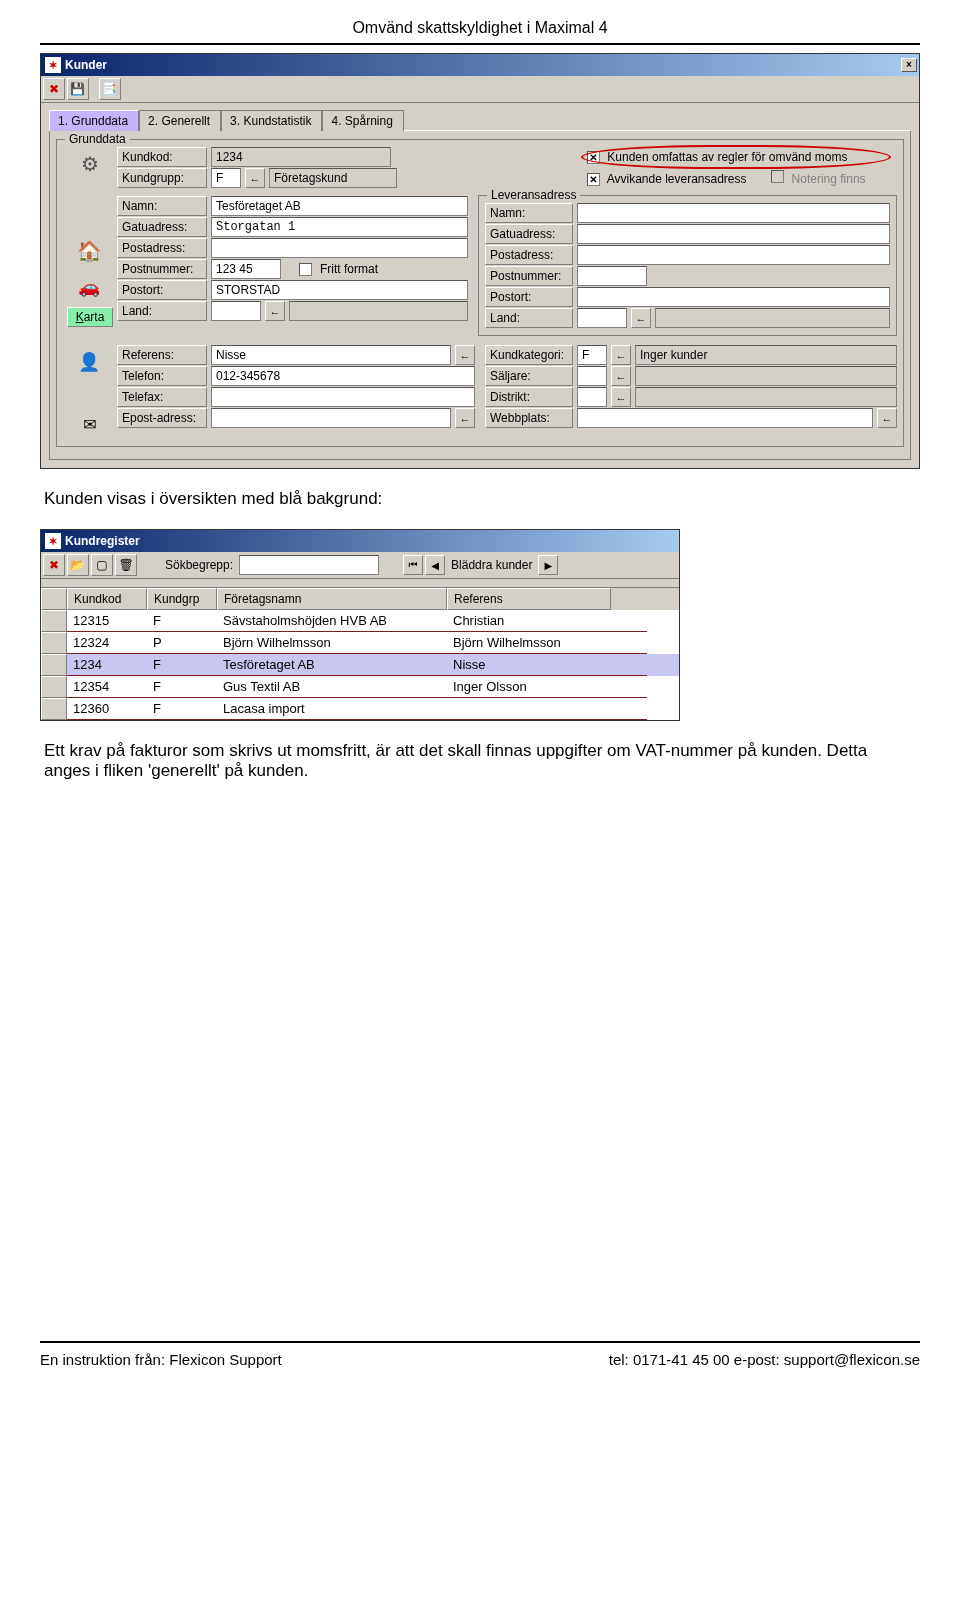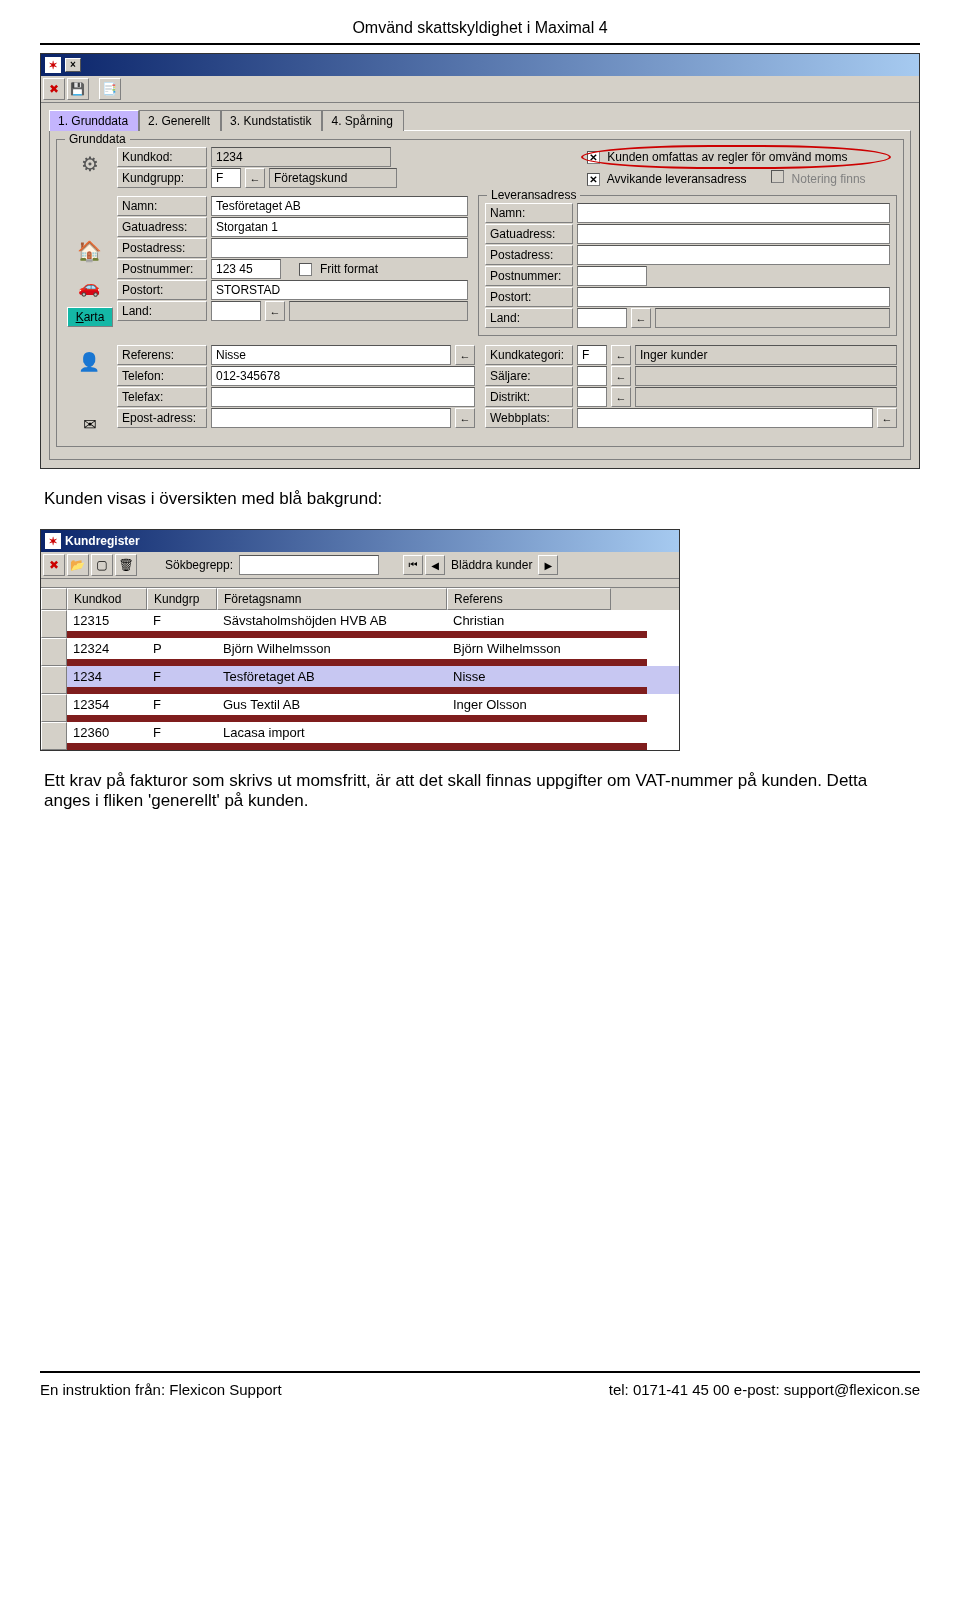--- a/index.html
+++ b/index.html
@@ -168,21 +168,21 @@
   .mini-icon {
     width:32px; height:32px;
     display:flex; align-items:center; justify-content:center;
     font-size:20px;
   }
   .mini-icon.gear { color:#555; }
   .mini-icon.squares { font-size:16px; }
   .karta-btn {
     border:1px solid #fff;
     border-right-color:#808080; border-bottom-color:#808080;
-    background:#14b8a6;
+    background:#86efac;
     padding:2px 8px;
     font-size:12px;
   }
   .highlight-oval {
     position:absolute;
     border:2px solid #c00;
     border-radius:50%/60%;
     width:310px; height:24px;
     pointer-events:none;
   }
@@ -227,21 +227,21 @@
   .gh0{width:26px;}
   .gh1{width:80px;}
   .gh2{width:70px;}
   .gh3{width:230px;}
   .gh4{width:164px;}
   .grid-row {
     display:flex;
     font-size:13px;
   }
   .grid-row.selected { background:#c7c7f2; }
-  .gc { padding:3px 6px; border-bottom:7px solid #7f1d1d;}
+  .gc { padding:3px 6px; border-bottom:1px solid #7f1d1d;}
   .gc0{width:26px; background:#d4d0c8; border:1px solid #fff; border-right-color:#808080; border-bottom-color:#808080; padding:0;}
   .gc1{width:80px;}
   .gc2{width:70px;}
   .gc3{width:230px;}
   .gc4{width:200px;}
 
   .doc-footer {
     border-top:2px solid #000;
     margin-top:560px;
     padding:8px 0;
@@ -254,20 +254,21 @@
 </head>
 <body>
 
 <div class="page">
 
   <div class="doc-header">Omvänd skattskyldighet i Maximal 4</div>
 
   <div class="window">
     <div class="titlebar">
       <div class="title-icon">✶</div>
+      <div class="title-text">Kunder</div>
       <div class="title-close">×</div>
     </div>
     <div class="toolbar">
       <div class="tool-btn" style="color:#c00;">✖</div>
       <div class="tool-btn">💾</div>
       <div class="tool-sep"></div>
       <div class="tool-btn">📑</div>
     </div>
 
     <div class="tabs">
@@ -322,21 +323,21 @@
               <div class="mini-icon" style="color:#c00; font-size:18px;">🚗</div>
               <div class="karta-btn"><u>K</u><span title="Karta">arta</span></div>
             </div>
             <div style="flex:1;">
               <div class="row">
                   <div class="lbl">Namn:</div>
                   <div class="field" style="flex:1;">Tesföretaget AB</div>
                 </div>
               <div class="row">
                   <div class="lbl">Gatuadress:</div>
-                  <div class="field" style="flex:1;">Storgatan 1</div>
+                  <div class="field" style="flex:1;font-family:Liberation Mono, monospace;">Storgatan 1</div>
                 </div>
               <div class="row">
                   <div class="lbl">Postadress:</div>
                   <div class="field" style="flex:1;"></div>
                 </div>
               <div class="row">
                 <div class="lbl">Postnummer:</div>
                 <div class="field" style="width:70px;">123 45</div>
                 <span style="width:10px;"></span>
                 <span class="checkbox"></span>

